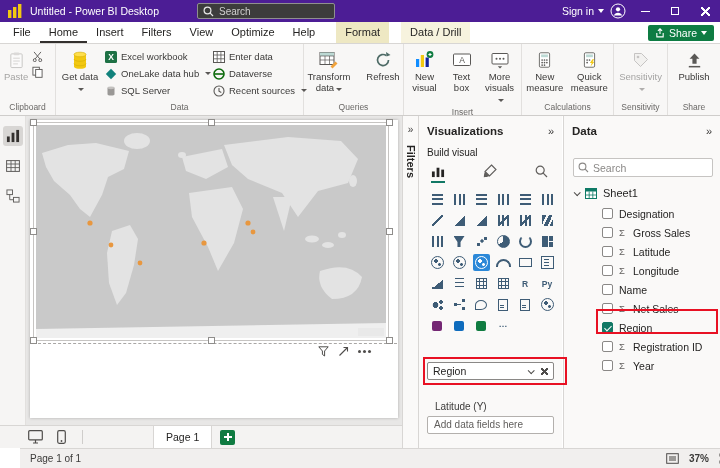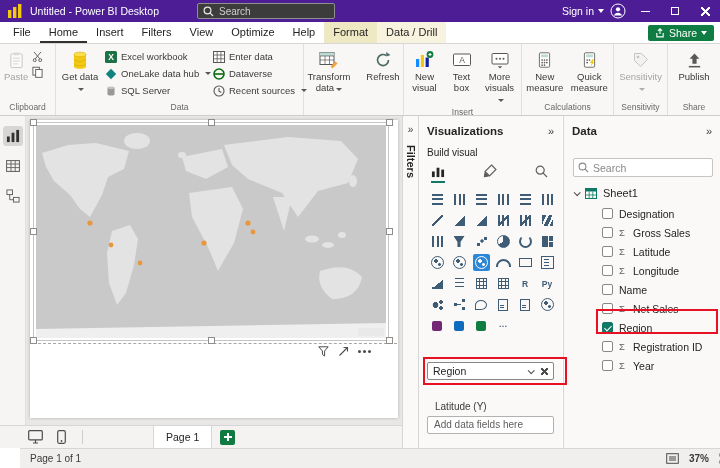--- a/index.html
+++ b/index.html
@@ -22,21 +22,21 @@
   .min-glyph { width:9px; height:1px; background:#fff; }
   .max-glyph { width:8px; height:8px; border:1px solid #fff; }
   .x-glyph { width:9px; height:9px; background:
       linear-gradient(45deg,transparent 44%,#fff 44% 56%,transparent 56%),
       linear-gradient(-45deg,transparent 44%,#fff 44% 56%,transparent 56%); }
 
   
   #tabsbar { position:absolute; left:0; top:22px; width:720px; height:22px; background:#fff; border-bottom:1px solid #d8d6d4; display:flex; align-items:stretch; padding-left:4px; }
   .mtab { padding:0 9px; line-height:20px; font-size:11px; color:#252423; border-bottom:2px solid transparent; white-space:nowrap; }
   .mtab.active { border-bottom-color:#33302e; }
-  .mtab.ctx { background:#f7f3de; }
+  .mtab.ctx { background:#f7f3de;margin-left:12px; }
   .mtab.ctx.active-ctx { background:#eee8c3; }
   #share-btn { position:absolute; right:6px; top:3px; height:16px; background:#0e7c43; border-radius:2px; color:#fff; font-size:10.5px; display:flex; align-items:center; gap:4px; padding:0 7px; }
 
   
   #ribbon { position:absolute; left:0; top:44px; width:720px; height:72px; background:#f8f7f6; border-bottom:1px solid #cfcdcb; display:flex; }
   .rgroup { position:relative; border-right:1px solid #e2e0de; display:flex; flex-direction:column; }
   .rg-content { flex:1; display:flex; align-items:flex-start; padding:4px 2px 0 2px; }
   .rg-label { height:14px; text-align:center; font-size:8.5px; color:#6a6866; line-height:12px; }
   .rbtn-large { display:flex; flex-direction:column; align-items:center; text-align:center; font-size:9.5px; color:#3b3a39; line-height:1.15; padding:1px 2px; }
   .rbtn-large .ric { height:22px; display:flex; align-items:center; justify-content:center; margin-bottom:1px; }
@@ -367,20 +367,21 @@
         <div class="rbtn-large" style="width:40px;">
           <span class="ric">
             <svg width="18" height="18" viewBox="0 0 18 18">
                 <path d="M14.5 9 a5.5 5.5 0 1 1 -2.1-4.3" fill="none" stroke="#4e6b66" stroke-width="1.7"></path>
                 <path d="M12 1 L12.6 5.4 L16.5 4 Z" fill="#4e6b66"></path>
               </svg>
           </span>
           <span>Refresh</span>
         </div>
       </div>
+      <div class="rg-label">Queries</div>
     </div>
 
     <div class="rgroup" id="grp-insert">
       <div class="rg-content" style="justify-content:center; gap:2px;">
         <div class="rbtn-large" style="width:38px;">
           <span class="ric">
             <svg width="20" height="20" viewBox="0 0 20 20">
                 <rect x="2" y="9" width="3.2" height="8" fill="#118dff"></rect>
                 <rect x="6.8" y="5" width="3.2" height="12" fill="#f2c811"></rect>
                 <rect x="11.6" y="7.5" width="3.2" height="9.5" fill="#12239e"></rect>

